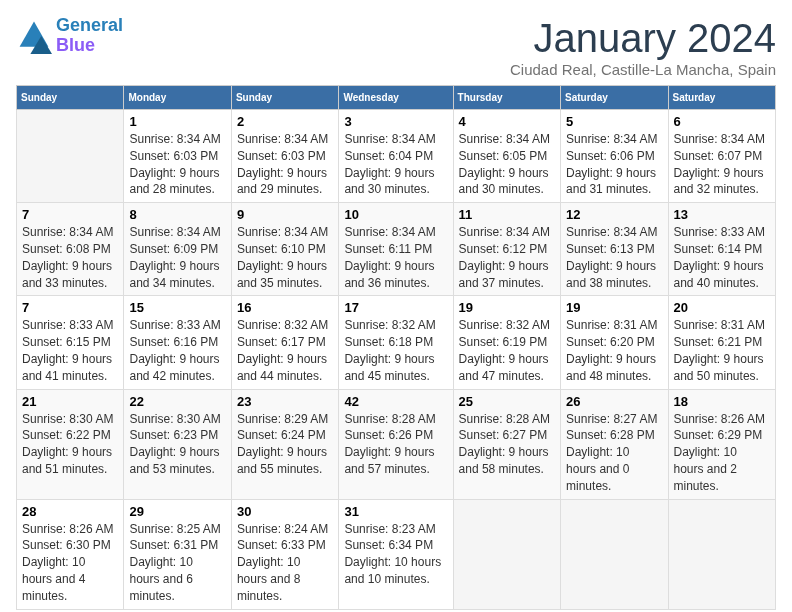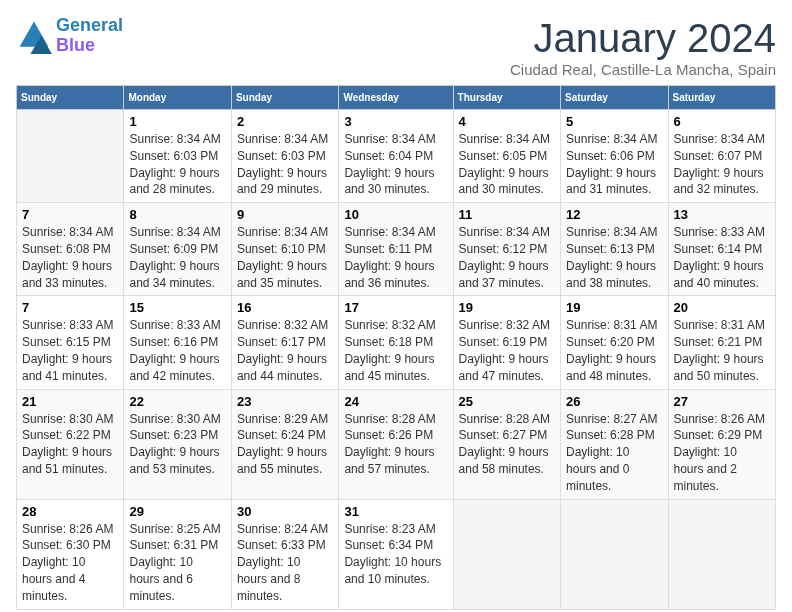--- a/index.html
+++ b/index.html
@@ -212,33 +212,33 @@
         </td>
         <td>
           <span class="day-number">22</span>
           <div class="day-info">Sunrise: 8:30 AM<br>Sunset: 6:23 PM<br>Daylight: 9 hours and 53 minutes.</div>
         </td>
         <td>
           <span class="day-number">23</span>
           <div class="day-info">Sunrise: 8:29 AM<br>Sunset: 6:24 PM<br>Daylight: 9 hours and 55 minutes.</div>
         </td>
         <td>
-          <span class="day-number">24</span>
+          <span class="day-number">42</span>
           <div class="day-info">Sunrise: 8:28 AM<br>Sunset: 6:26 PM<br>Daylight: 9 hours and 57 minutes.</div>
         </td>
         <td>
           <span class="day-number">25</span>
           <div class="day-info">Sunrise: 8:28 AM<br>Sunset: 6:27 PM<br>Daylight: 9 hours and 58 minutes.</div>
         </td>
         <td>
           <span class="day-number">26</span>
           <div class="day-info">Sunrise: 8:27 AM<br>Sunset: 6:28 PM<br>Daylight: 10 hours and 0 minutes.</div>
         </td>
         <td>
-          <span class="day-number">27</span>
+          <span class="day-number">18</span>
           <div class="day-info">Sunrise: 8:26 AM<br>Sunset: 6:29 PM<br>Daylight: 10 hours and 2 minutes.</div>
         </td>
       </tr>
       <tr>
         <td>
           <span class="day-number">28</span>
           <div class="day-info">Sunrise: 8:26 AM<br>Sunset: 6:30 PM<br>Daylight: 10 hours and 4 minutes.</div>
         </td>
         <td>
           <span class="day-number">29</span>

